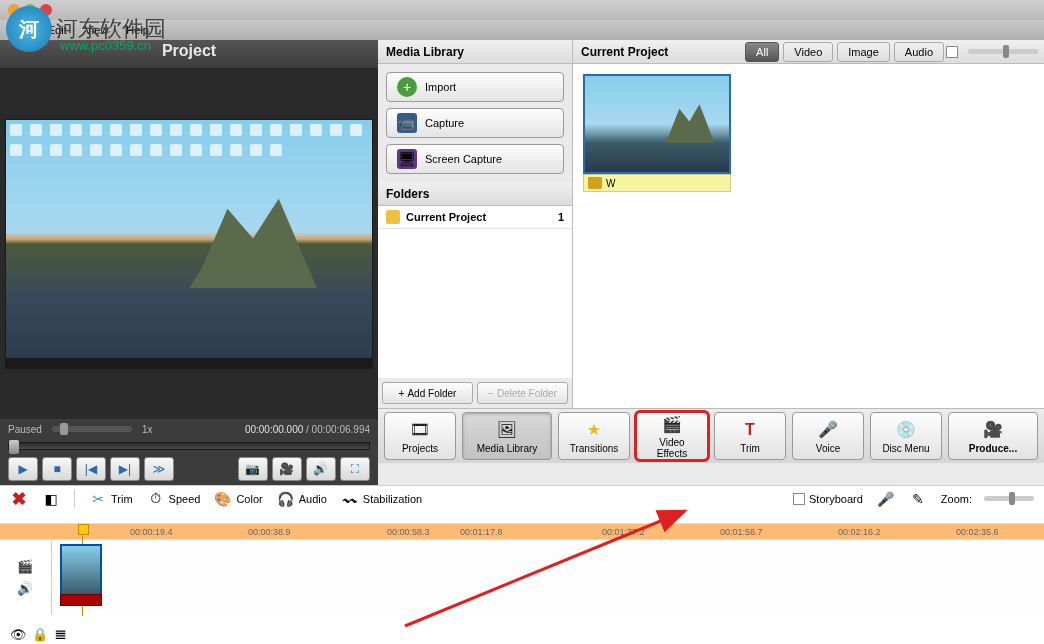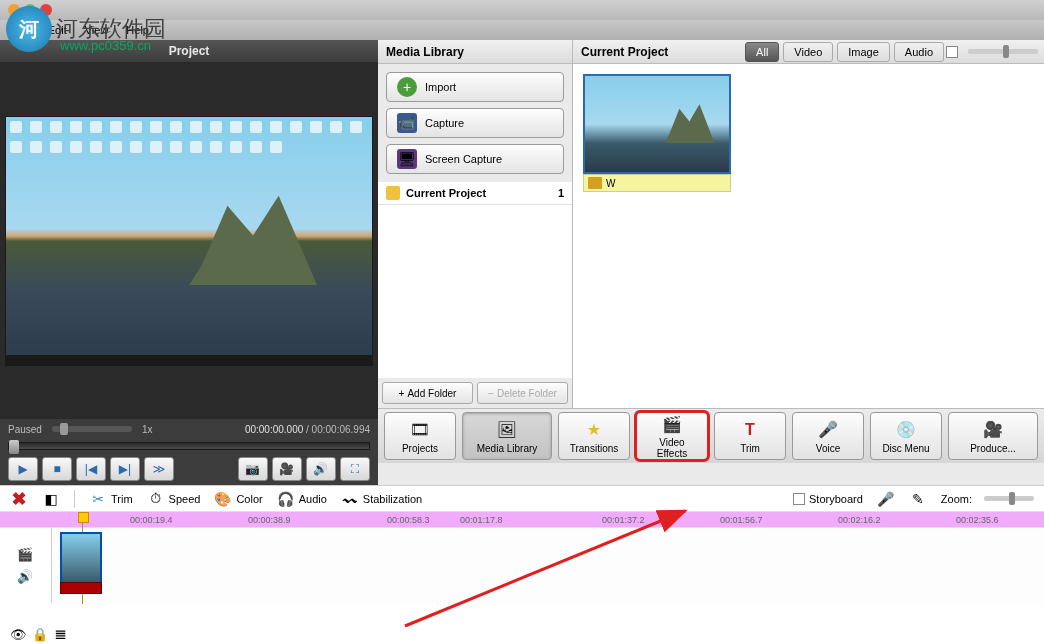--- a/index.html
+++ b/index.html
@@ -17,21 +17,21 @@
 .menubar-item { padding: 2px 8px; cursor: pointer; }
 
 .watermark { position: absolute; top: 6px; left: 6px; z-index: 100; display: flex; align-items: center; gap: 4px; pointer-events: none; }
 .watermark-logo { width: 46px; height: 46px; border-radius: 50%; background: radial-gradient(#4db8e8, #1a7ab0); display: flex; align-items: center; justify-content: center; color: #fff; font-size: 20px; font-weight: bold; }
 .watermark-text { color: #404040; font-size: 22px; font-weight: normal; }
 .watermark-url { position: absolute; top: 38px; left: 60px; color: #0a6; font-size: 13px; z-index: 100; pointer-events: none; }
 
 .main-area { display: flex; height: 445px; }
 
 .preview-panel { width: 403px; background: #3c3c3c; display: flex; flex-direction: column; }
-.preview-header { height: 22px; background: linear-gradient(#555, #3c3c3c); color: #e8e8e8; font-size: 12px; font-weight: bold; text-align: center; line-height: 22px; }
+.preview-header { height: 28px; background: linear-gradient(#555, #3c3c3c); color: #e8e8e8; font-size: 16px; font-weight: bold; text-align: center; line-height: 22px; }
 .preview-canvas { flex: 1; background: #2a2a2a; display: flex; align-items: center; justify-content: center; padding: 15px 5px; }
 .preview-thumb { width: 100%; height: 100%; max-height: 250px; background: linear-gradient(180deg, #87ceeb 0%, #a8d8f0 45%, #d4a574 48%, #4a5a3a 50%, #3a4a5a 70%, #2a3a4a 100%); border: 1px solid #1a1a1a; position: relative; overflow: hidden; }
 .preview-thumb::before { content: ''; position: absolute; left: 50%; top: 28%; width: 35%; height: 40%; background: #5a6a4a; clip-path: polygon(10% 80%, 30% 20%, 50% 50%, 70% 10%, 90% 70%, 100% 100%, 0% 100%); }
 .preview-thumb::after { content: ''; position: absolute; bottom: 0; left: 0; right: 0; height: 10px; background: #1a1a1a; }
 .desktop-icons { position: absolute; top: 4px; left: 4px; right: 4px; bottom: 14px; display: grid; grid-template-columns: repeat(auto-fill, 14px); grid-template-rows: repeat(auto-fill, 14px); gap: 6px; }
 .desktop-icons span { width: 12px; height: 12px; background: rgba(255,255,255,0.7); border-radius: 2px; }
 
 .preview-controls { height: 20px; background: #3c3c3c; display: flex; align-items: center; padding: 0 8px; font-size: 10px; color: #bbb; gap: 10px; }
 .preview-slider { width: 80px; height: 6px; background: #555; border-radius: 3px; position: relative; }
 .preview-slider::before { content: ''; position: absolute; left: 8px; top: -3px; width: 8px; height: 12px; background: #999; border-radius: 2px; }
@@ -89,21 +89,21 @@
 .tab-btn.wide { width: 90px; }
 .tab-btn.active { background: linear-gradient(#d8d8d8, #c2c2c2); box-shadow: inset 0 1px 3px rgba(0,0,0,0.25); }
 .tab-btn.highlighted { outline: 3px solid #e02020; outline-offset: -1px; }
 .tab-icon { width: 22px; height: 22px; display: flex; align-items: center; justify-content: center; font-size: 16px; }
 
 .tools-row { height: 26px; background: #fff; border-top: 1px solid #ccc; display: flex; align-items: center; padding: 0 10px; gap: 14px; font-size: 11px; }
 .tool-item { display: flex; align-items: center; gap: 4px; cursor: pointer; }
 .tool-icon { width: 18px; height: 18px; display: flex; align-items: center; justify-content: center; font-size: 14px; }
 .tool-sep { width: 1px; height: 18px; background: #ccc; }
 
-.ruler-row { height: 16px; background: #f0abfc; border-top: 1px solid #e0e0e0; display: flex; align-items: center; font-size: 9px; color: #666; position: relative; }
+.ruler-row { height: 16px; background: #fdba74; border-top: 1px solid #e0e0e0; display: flex; align-items: center; font-size: 9px; color: #666; position: relative; margin-top: 12px; }
 .ruler-tick { position: absolute; font-size: 9px; color: #666; }
 
 .timeline { height: 76px; background: #fff; border-top: 1px solid #e0e0e0; display: flex; position: relative; }
 .timeline-left { width: 52px; border-right: 1px solid #ccc; display: flex; flex-direction: column; align-items: center; justify-content: center; gap: 4px; padding: 4px 0; }
 .tl-icon { width: 20px; height: 18px; display: flex; align-items: center; justify-content: center; font-size: 13px; }
 .timeline-tracks { flex: 1; background: #fdfdfd; position: relative; }
 .timeline-clip { position: absolute; left: 8px; top: 4px; width: 42px; height: 52px; background: linear-gradient(180deg, #87ceeb 0%, #3a5a6a 100%); border: 2px solid #0050aa; }
 .timeline-clip::after { content: ''; position: absolute; bottom: -12px; left: -2px; right: -2px; height: 10px; background: #aa0000; border: 1px solid #660000; }
 .playhead { position: absolute; left: 30px; top: -16px; width: 1px; height: 92px; background: #cc8800; }
 .playhead::before { content: ''; position: absolute; left: -4px; top: 0; width: 9px; height: 9px; background: #ffcc00; border: 1px solid #cc8800; }
@@ -215,20 +215,21 @@
           </div>
           <div class="lib-btn">
             <div class="lib-btn-icon icon-capture">📹</div>
             <span>Capture</span>
           </div>
           <div class="lib-btn">
             <div class="lib-btn-icon icon-screen">🖥</div>
             <span>Screen Capture</span>
           </div>
         </div>
+        <div class="panel-header">Folders</div>
         <div class="folders-area">
           <div class="folder-list">
             <div class="folder-item">
               <div class="folder-icon-sm"></div>
               <span>Current Project</span>
               <span class="folder-count">1</span>
             </div>
           </div>
           <div class="folder-actions">
             <div class="fa-btn">
@@ -290,21 +291,21 @@
       <div class="tab-btn">
         <div class="tab-icon" style="color:#3a8ad0">🎤</div>
         <span>Voice</span>
       </div>
       <div class="tab-btn">
         <div class="tab-icon">💿</div>
         <span>Disc Menu</span>
       </div>
       <div class="tab-btn wide">
         <div class="tab-icon">🎥</div>
-        <span style="font-weight:normal">Produce...</span>
+        <span style="font-weight:bold">Produce...</span>
       </div>
     </div>
   </div>
 </div>
 
 <div class="tools-row">
   <div class="tool-item">
     <div class="tool-icon" style="color:#c02020;font-weight:bold;font-size:18px">✖</div>
   </div>
   <div class="tool-item">

